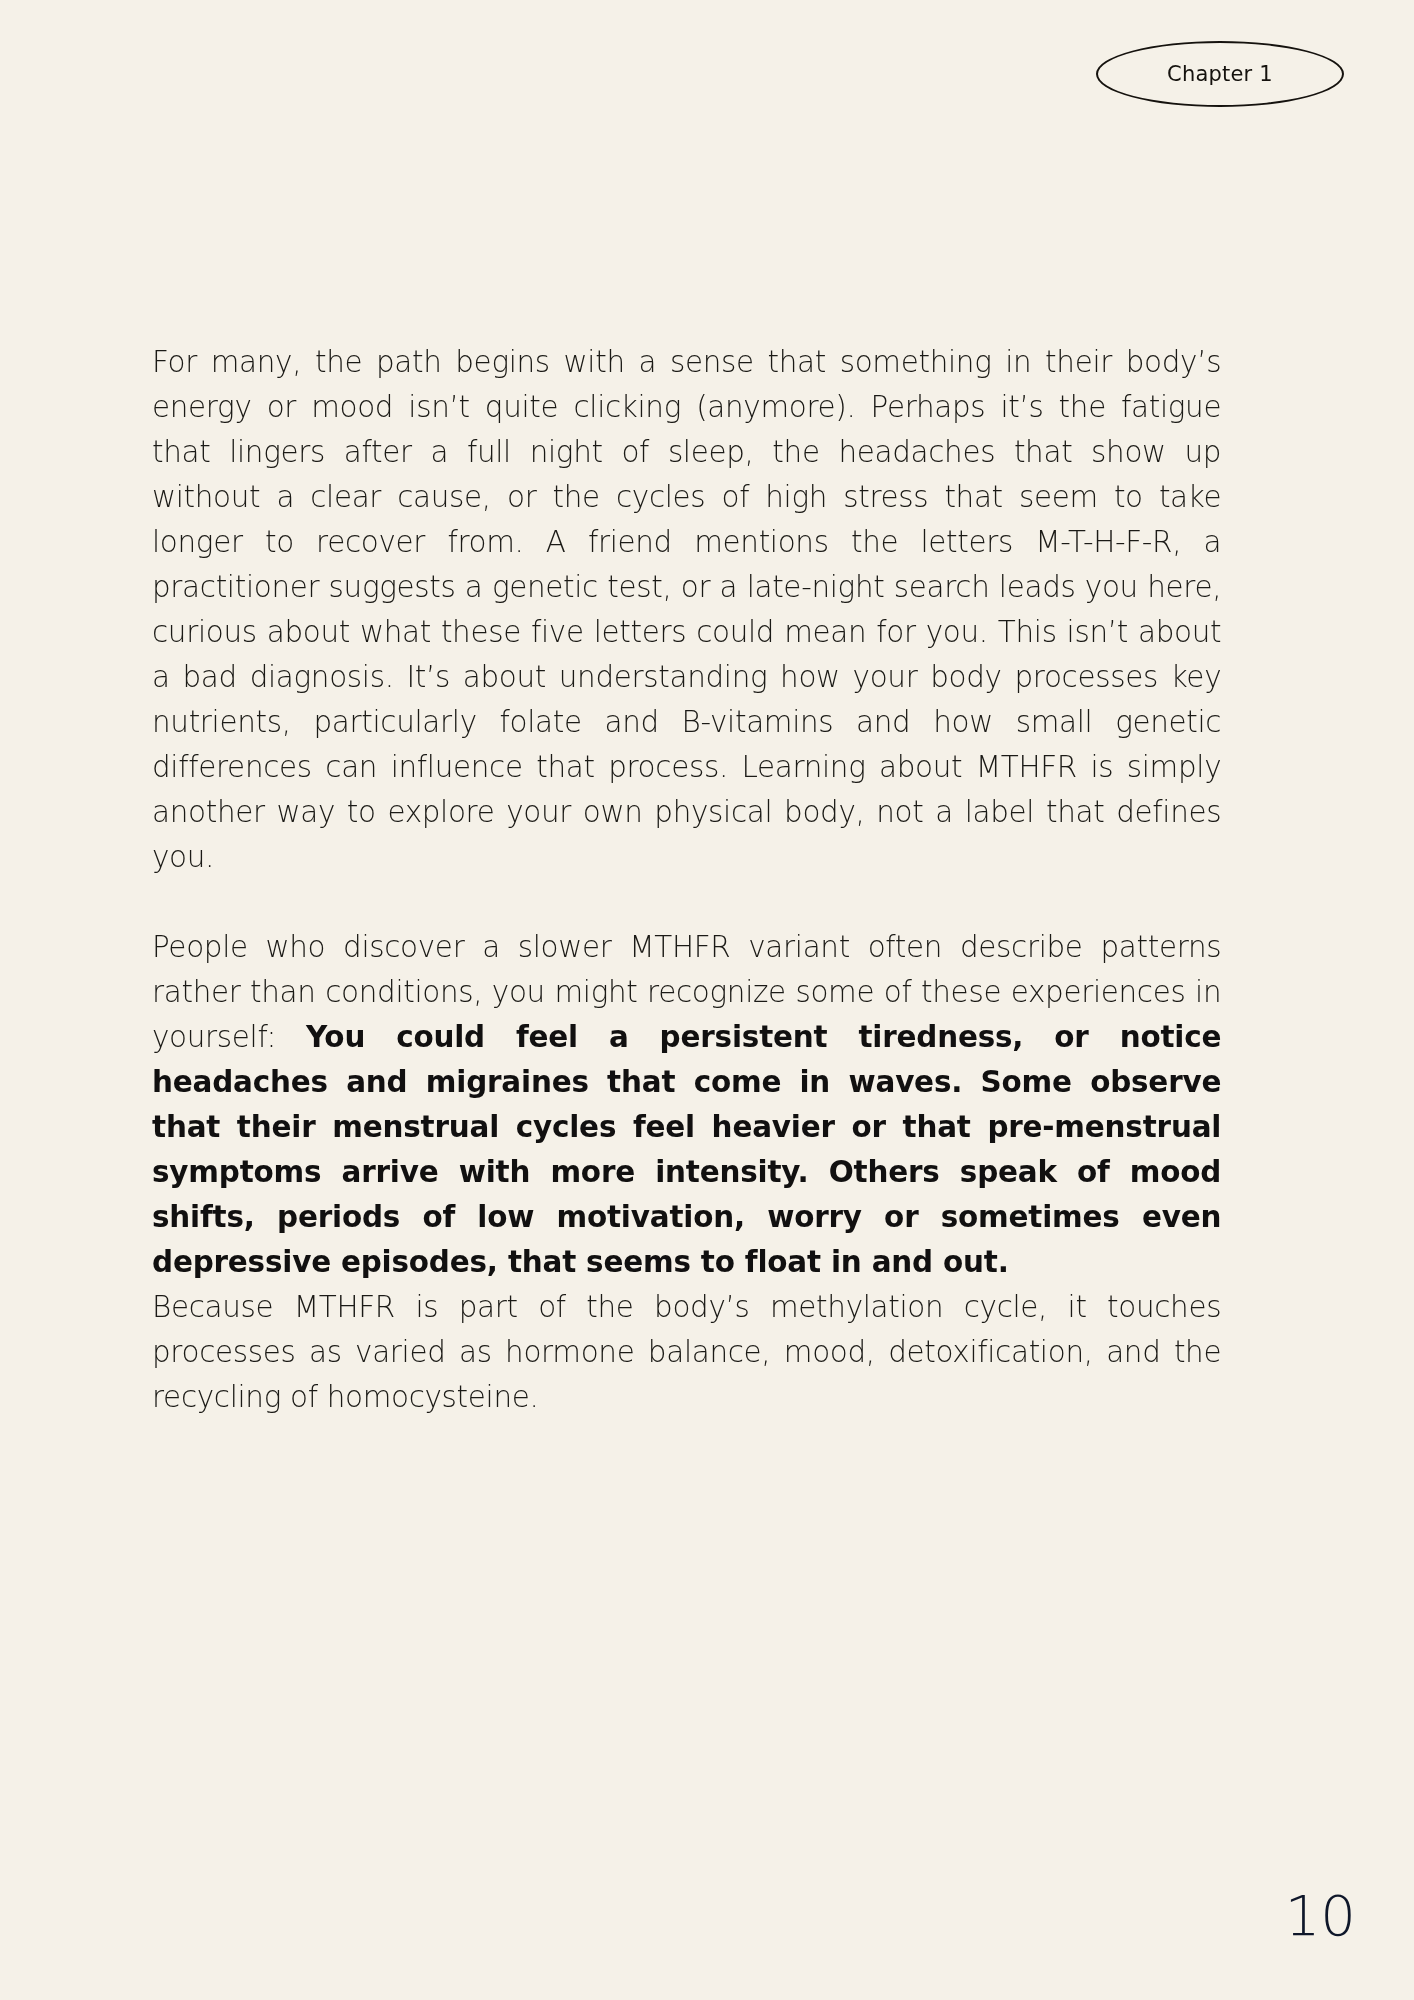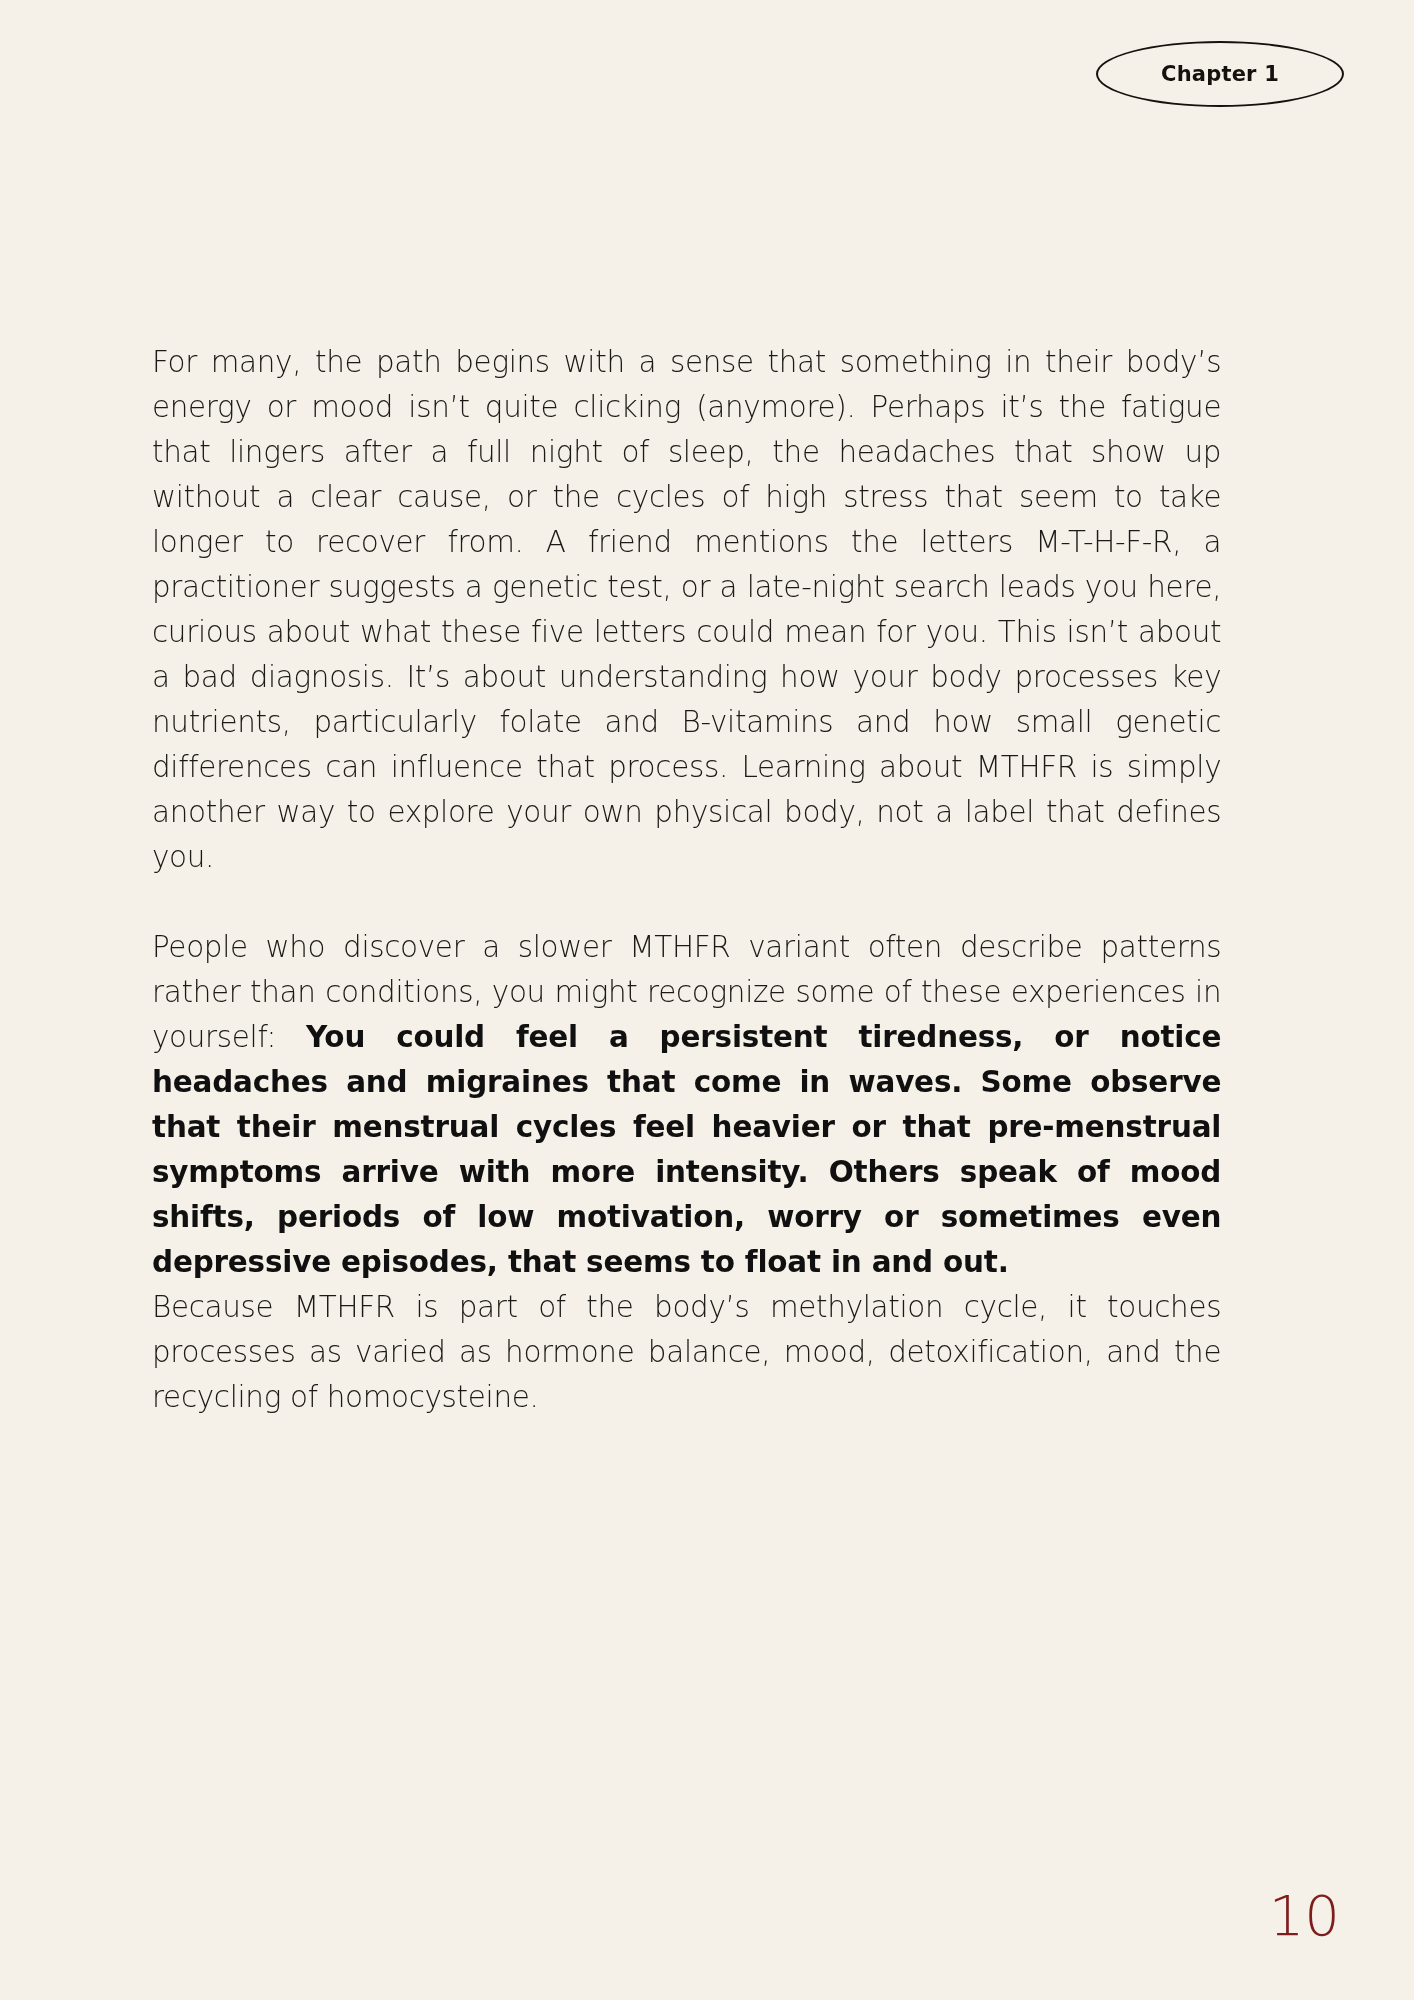--- a/index.html
+++ b/index.html
@@ -32,21 +32,21 @@
     border: 2px solid #15120e;
     border-radius: 50% / 50%;
     display: flex;
     align-items: center;
     justify-content: center;
     box-sizing: border-box;
   }
   .chapter-badge-label {
     font-family: "DejaVu Sans", sans-serif;
     font-size: 21px;
-    font-weight: 700;
+    font-weight: 400;
     letter-spacing: 0.2px;
     color: #15120e;
     white-space: nowrap;
   }
 
   
   .title-block {
     position: absolute;
     top: 124px;
     left: 150px;
@@ -97,26 +97,26 @@
   }
   .emphasis {
     font-weight: 700;
     letter-spacing: -0.2px;
     color: #111010;
   }
 
   
   .page-number {
     position: absolute;
-    right: 74px;
+    right: 58px;
     bottom: 52px;
     font-family: "DejaVu Sans", sans-serif;
     font-weight: 300;
     font-size: 56px;
-    color: #7f1d1d;
+    color: #0f172a;
     letter-spacing: 0px;
     text-align: center;
   }
 </style>
 </head>
 <body>
 
 <div class="page">
 
   <div class="chapter-badge">

